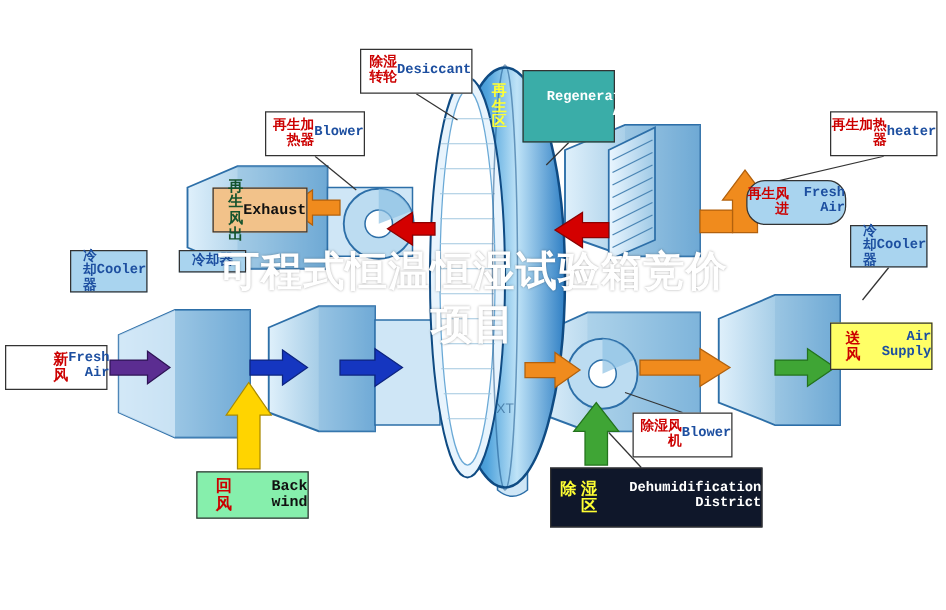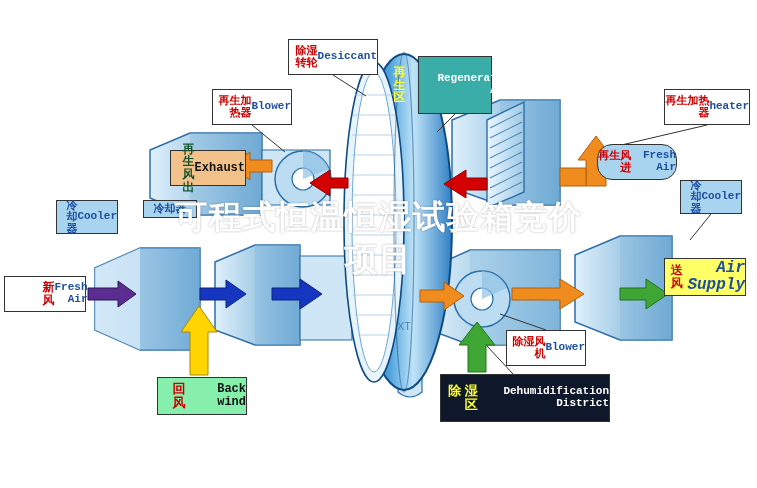--- a/index.html
+++ b/index.html
@@ -211,21 +211,21 @@
     <span style="color:#1d4fa0;font-size:11px;">Cooler</span>
   </div>
 
   <div class="lbl" style="left:4px;top:276px;width:82px;height:36px;background:#ffffff;padding-left:40px;">
     <span class="cn" style="color:#cc0000;font-size:12px;">新  风</span>
     <span style="color:#1d4fa0;font-size:11px;">Fresh Air</span>
   </div>
 
   <div class="lbl" style="left:664px;top:258px;width:82px;height:38px;background:#ffff66;">
     <span class="cn" style="color:#cc0000;font-size:12px;">送  风</span>
-    <span style="color:#1d4fa0;font-size:16px;font-style:italic;">Air Supply</span>
+    <span style="color:#1d4fa0;font-size:11px;">Air Supply</span>
   </div>
 
   <div class="lbl" style="left:506px;top:330px;width:80px;height:36px;background:#ffffff;">
     <span class="cn" style="color:#cc0000;font-size:11px;">除湿风机</span>
     <span style="color:#1d4fa0;font-size:11px;">Blower</span>
   </div>
 
   <div class="lbl" style="left:157px;top:377px;width:90px;height:38px;background:#86efac;">
     <span class="cn" style="color:#cc0000;font-size:13px;">回  风</span>
     <span style="color:#111111;font-size:12px;">Back wind</span>

